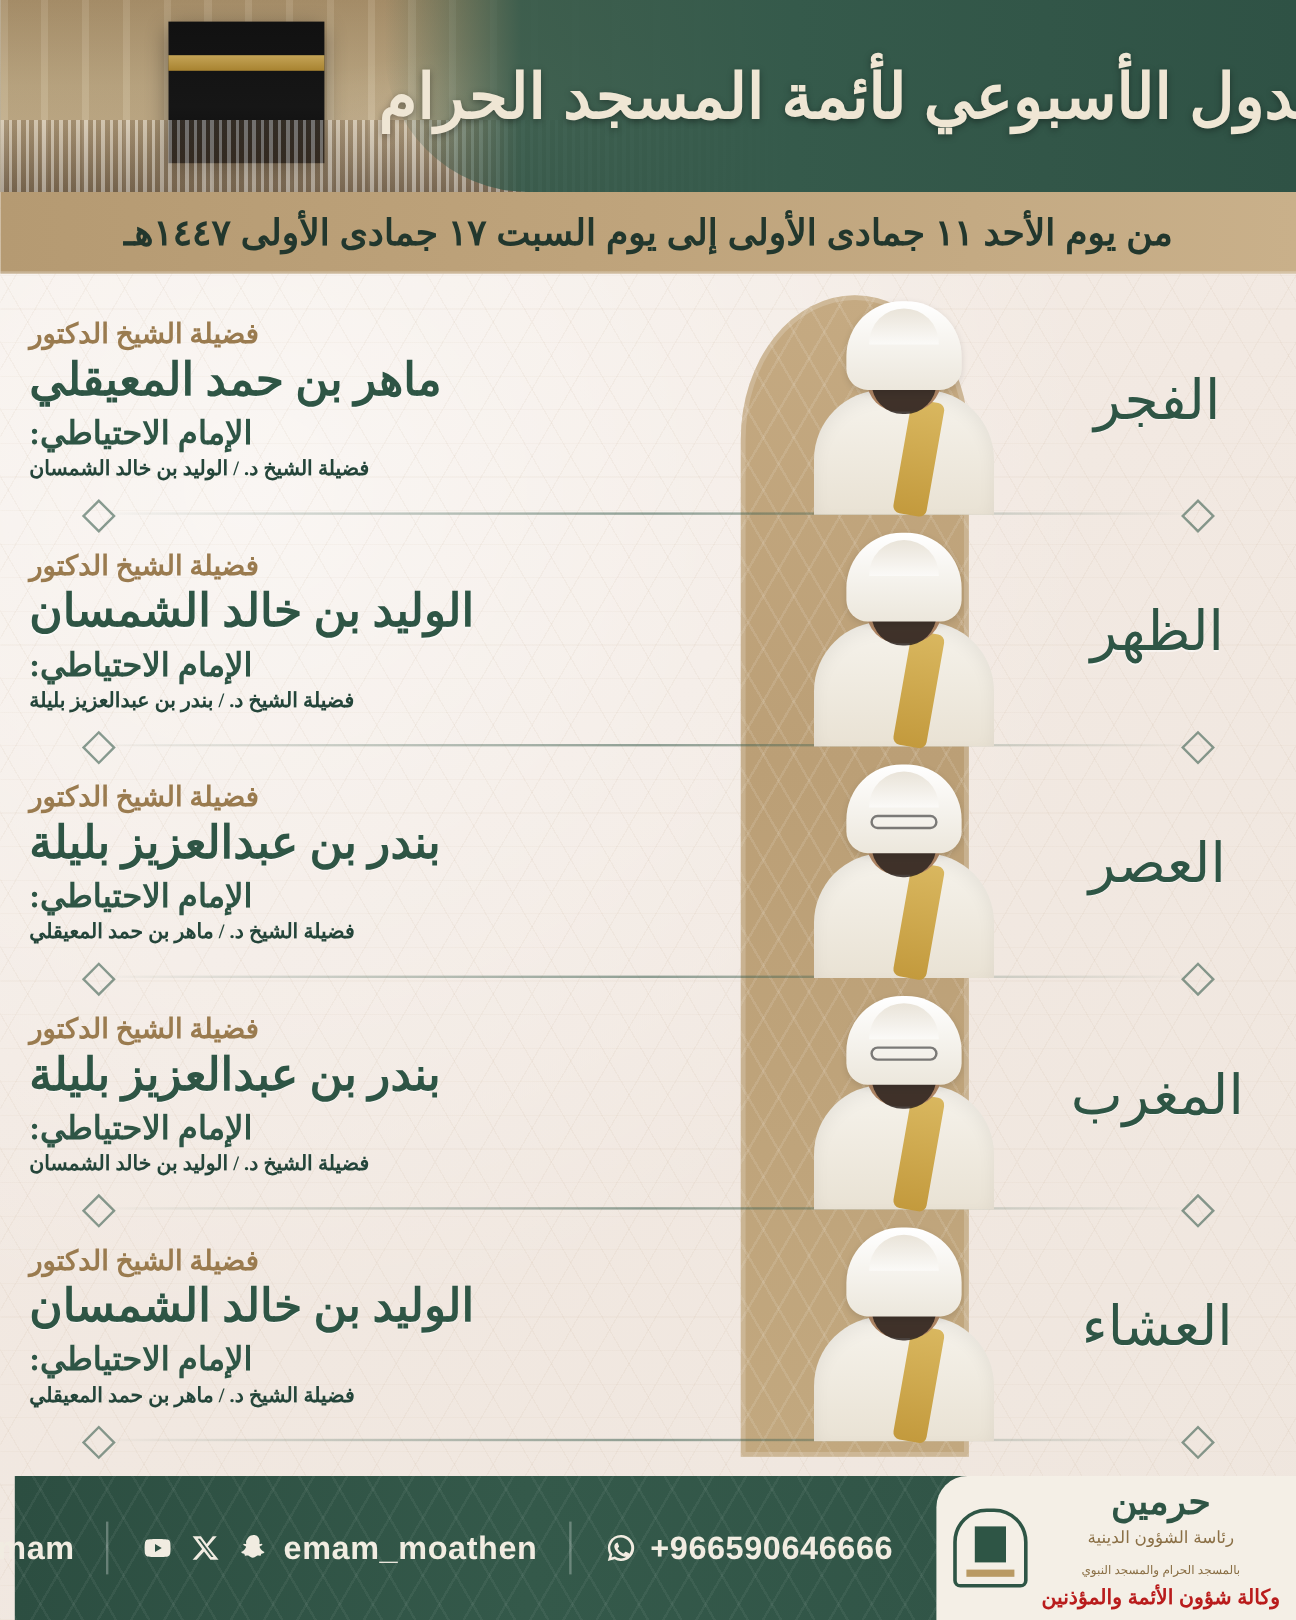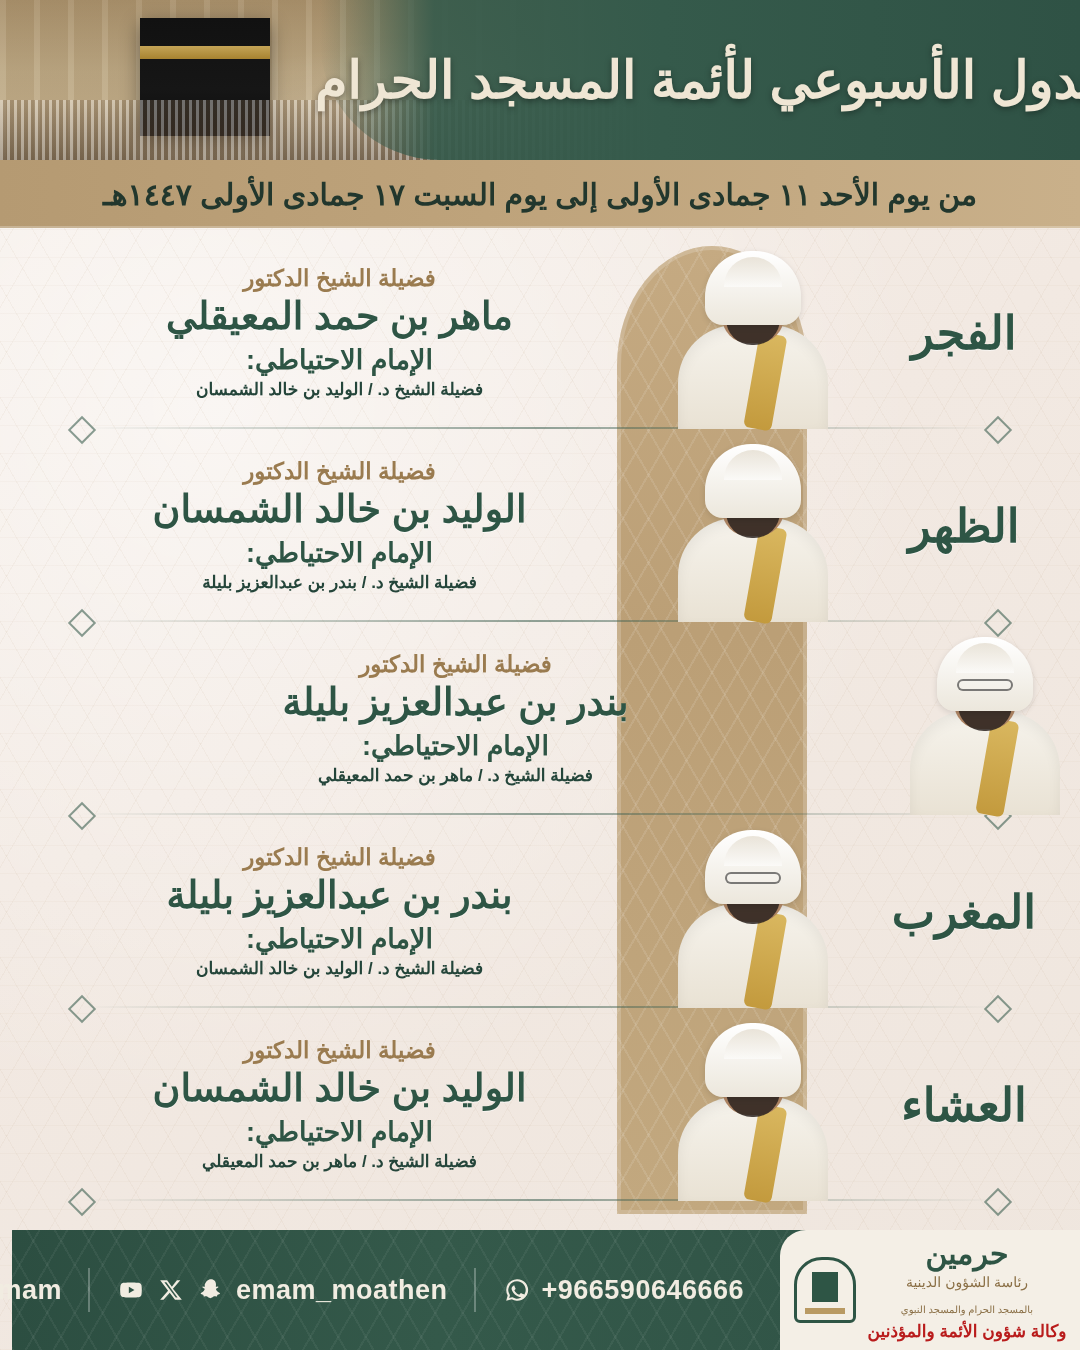--- a/index.html
+++ b/index.html
@@ -152,21 +152,21 @@
     background: transparent;
   }
   .divider::before { left: -8px; }
   .divider::after { right: -8px; }
 
   .prayer-name {
     width: 232px;
     text-align: center;
     color: #2e5545;
     font-size: 46px;
-    font-weight: bold;
+    font-weight: normal;
     flex: 0 0 232px;
     z-index: 3;
     text-shadow: 0 1px 0 rgba(255,255,255,.5);
   }
   .photo-cell {
     flex: 0 0 190px;
     height: 193px;
     position: relative;
     z-index: 2;
     display: flex; align-items: flex-end; justify-content: center;
@@ -223,23 +223,24 @@
   .p-glasses {
     position: absolute; left: 50%; transform: translateX(-50%);
     bottom: 124px; width: 56px; height: 12px;
     border: 2px solid rgba(40,40,40,.6);
     border-radius: 6px;
     background: rgba(255,255,255,.15);
   }
 
   .names-cell {
     flex: 1 1 auto;
-    padding: 0 26px 0 47px;
-    text-align: center;
+    padding: 0 26px 0 24px;
+    text-align: left;
     z-index: 3;
+    font-family: Liberation Serif, serif;
   }
   .title-line {
     color: #9a7b4f;
     font-size: 23px;
     font-weight: bold;
     margin-bottom: 2px;
   }
   .imam-name {
     color: #2e5545;
     font-size: 38px;
@@ -391,20 +392,21 @@
       <div class="names-cell">
         <div class="title-line">فضيلة الشيخ الدكتور</div>
         <div class="imam-name">الوليد بن خالد الشمسان</div>
         <div class="reserve-label">الإمام الاحتياطي:</div>
         <div class="reserve-name">فضيلة الشيخ د. / بندر بن عبدالعزيز بليلة</div>
       </div>
       <div class="divider"></div>
     </div>
 
     <div class="row">
+      <div class="prayer-name">العصر</div>
       <div class="photo-cell">
         <div class="portrait">
           <div class="p-body"></div>
             <div class="p-sash"></div>
           <div class="p-head"></div>
             <div class="p-beard"></div>
             <div class="p-ghutra"></div>
           <div class="p-glasses"></div>
         </div>
       </div>

